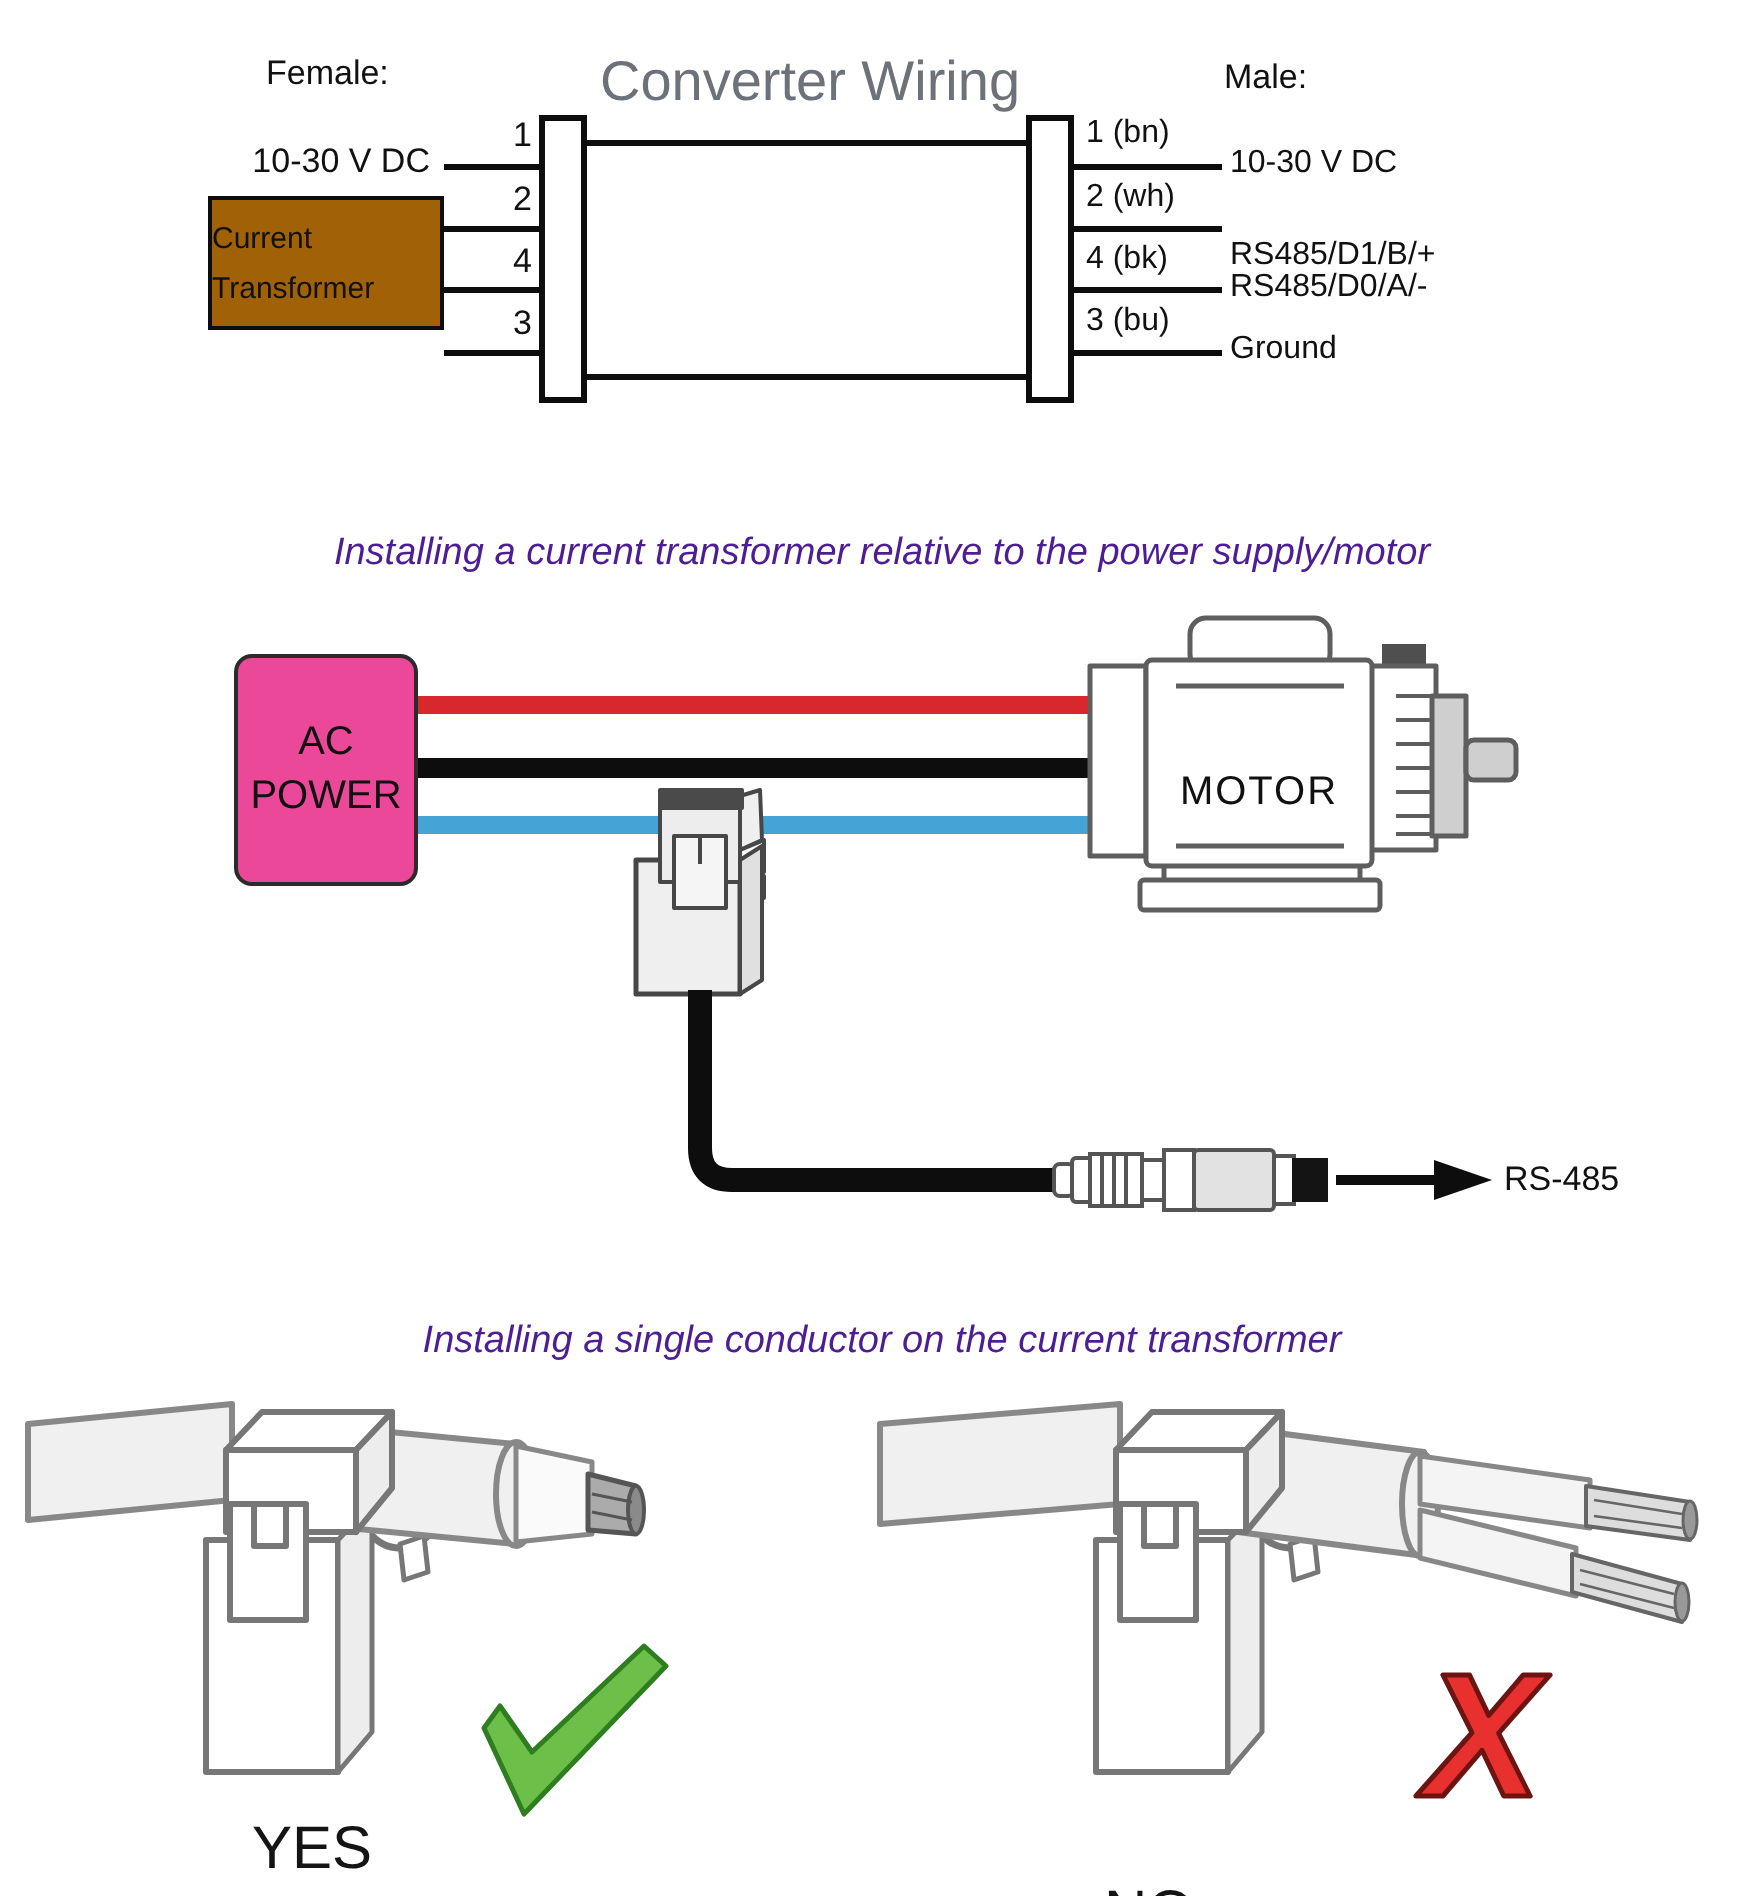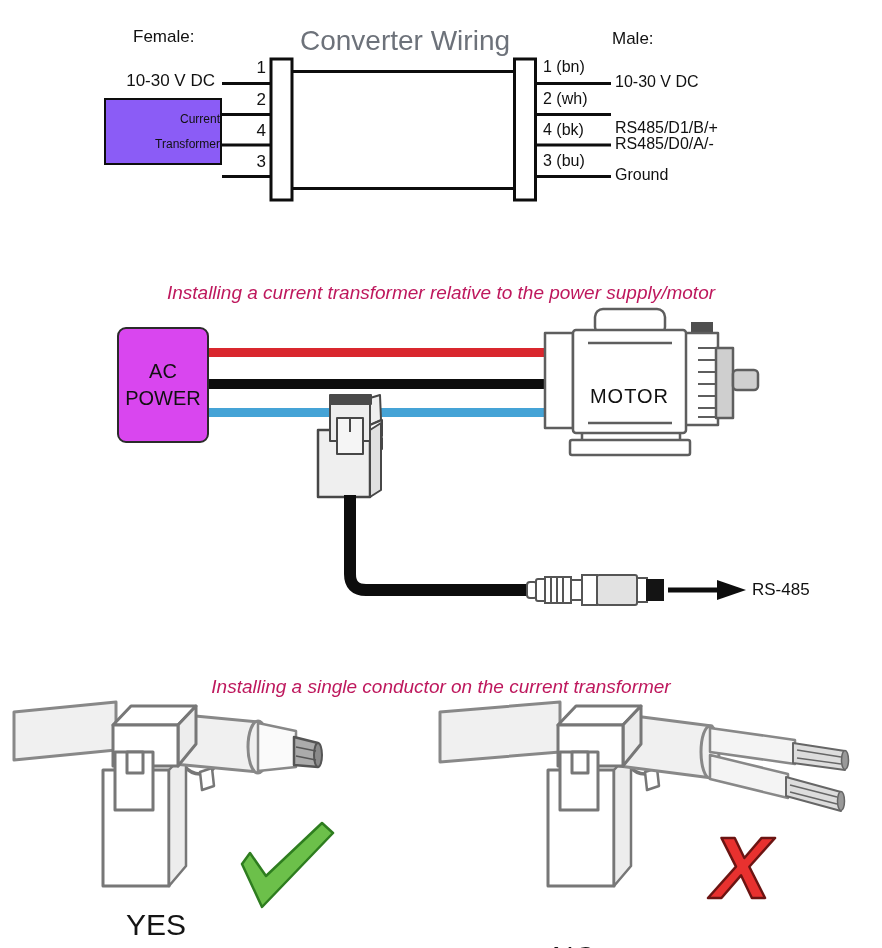--- a/index.html
+++ b/index.html
@@ -3,36 +3,36 @@
 <meta charset="utf-8">
 <style>
   html,body{margin:0;padding:0;background:#fff;}
   #stage{
     position:relative;width:882px;height:948px;background:#ffffff;
     font-family:"Liberation Sans",sans-serif;color:#111;overflow:hidden;
   }
   #art{position:absolute;left:0;top:0;width:882px;height:948px;}
   .lbl{position:absolute;white-space:nowrap;line-height:1.15;}
   .gray-title{color:#6d727a;font-size:28px;margin-top:19px;}
-  .ital{font-style:italic;font-size:19px;color:#be185d;margin-top:16px;}
+  .ital{font-style:italic;font-size:19px;color:#4c1d95;}
   .center{left:0;width:882px;text-align:center;}
   .pin-num{font-size:17px;width:30px;text-align:right;}
   .pin-lab{font-size:16px;}
   .sig-lab{font-size:16px;}
   .ct-box{
     position:absolute;left:104px;top:98px;width:114px;height:63px;
     border:2px solid #0d0d0d;display:flex;flex-direction:column;
-    align-items:flex-end;justify-content:center;font-size:12px;line-height:25px;
-    background:#8b5cf6;
+    align-items:flex-start;justify-content:center;font-size:15px;line-height:25px;
+    background:#a16207;
   }
   .ac-box{
     position:absolute;left:117px;top:327px;width:88px;height:112px;
     border:2px solid #2b2b2b;border-radius:9px;display:flex;flex-direction:column;
     align-items:center;justify-content:center;font-size:20px;line-height:27px;
-    background:#d946ef;z-index:0;
+    background:#ec4899;z-index:0;
   }
   .motor-lbl{
     position:absolute;left:573px;top:330px;width:113px;height:133px;
     display:flex;align-items:center;justify-content:center;
     font-size:20px;letter-spacing:1px;
   }
   .big-word{font-size:30px;color:#141414;}
 </style>
 </head>
 <body>

